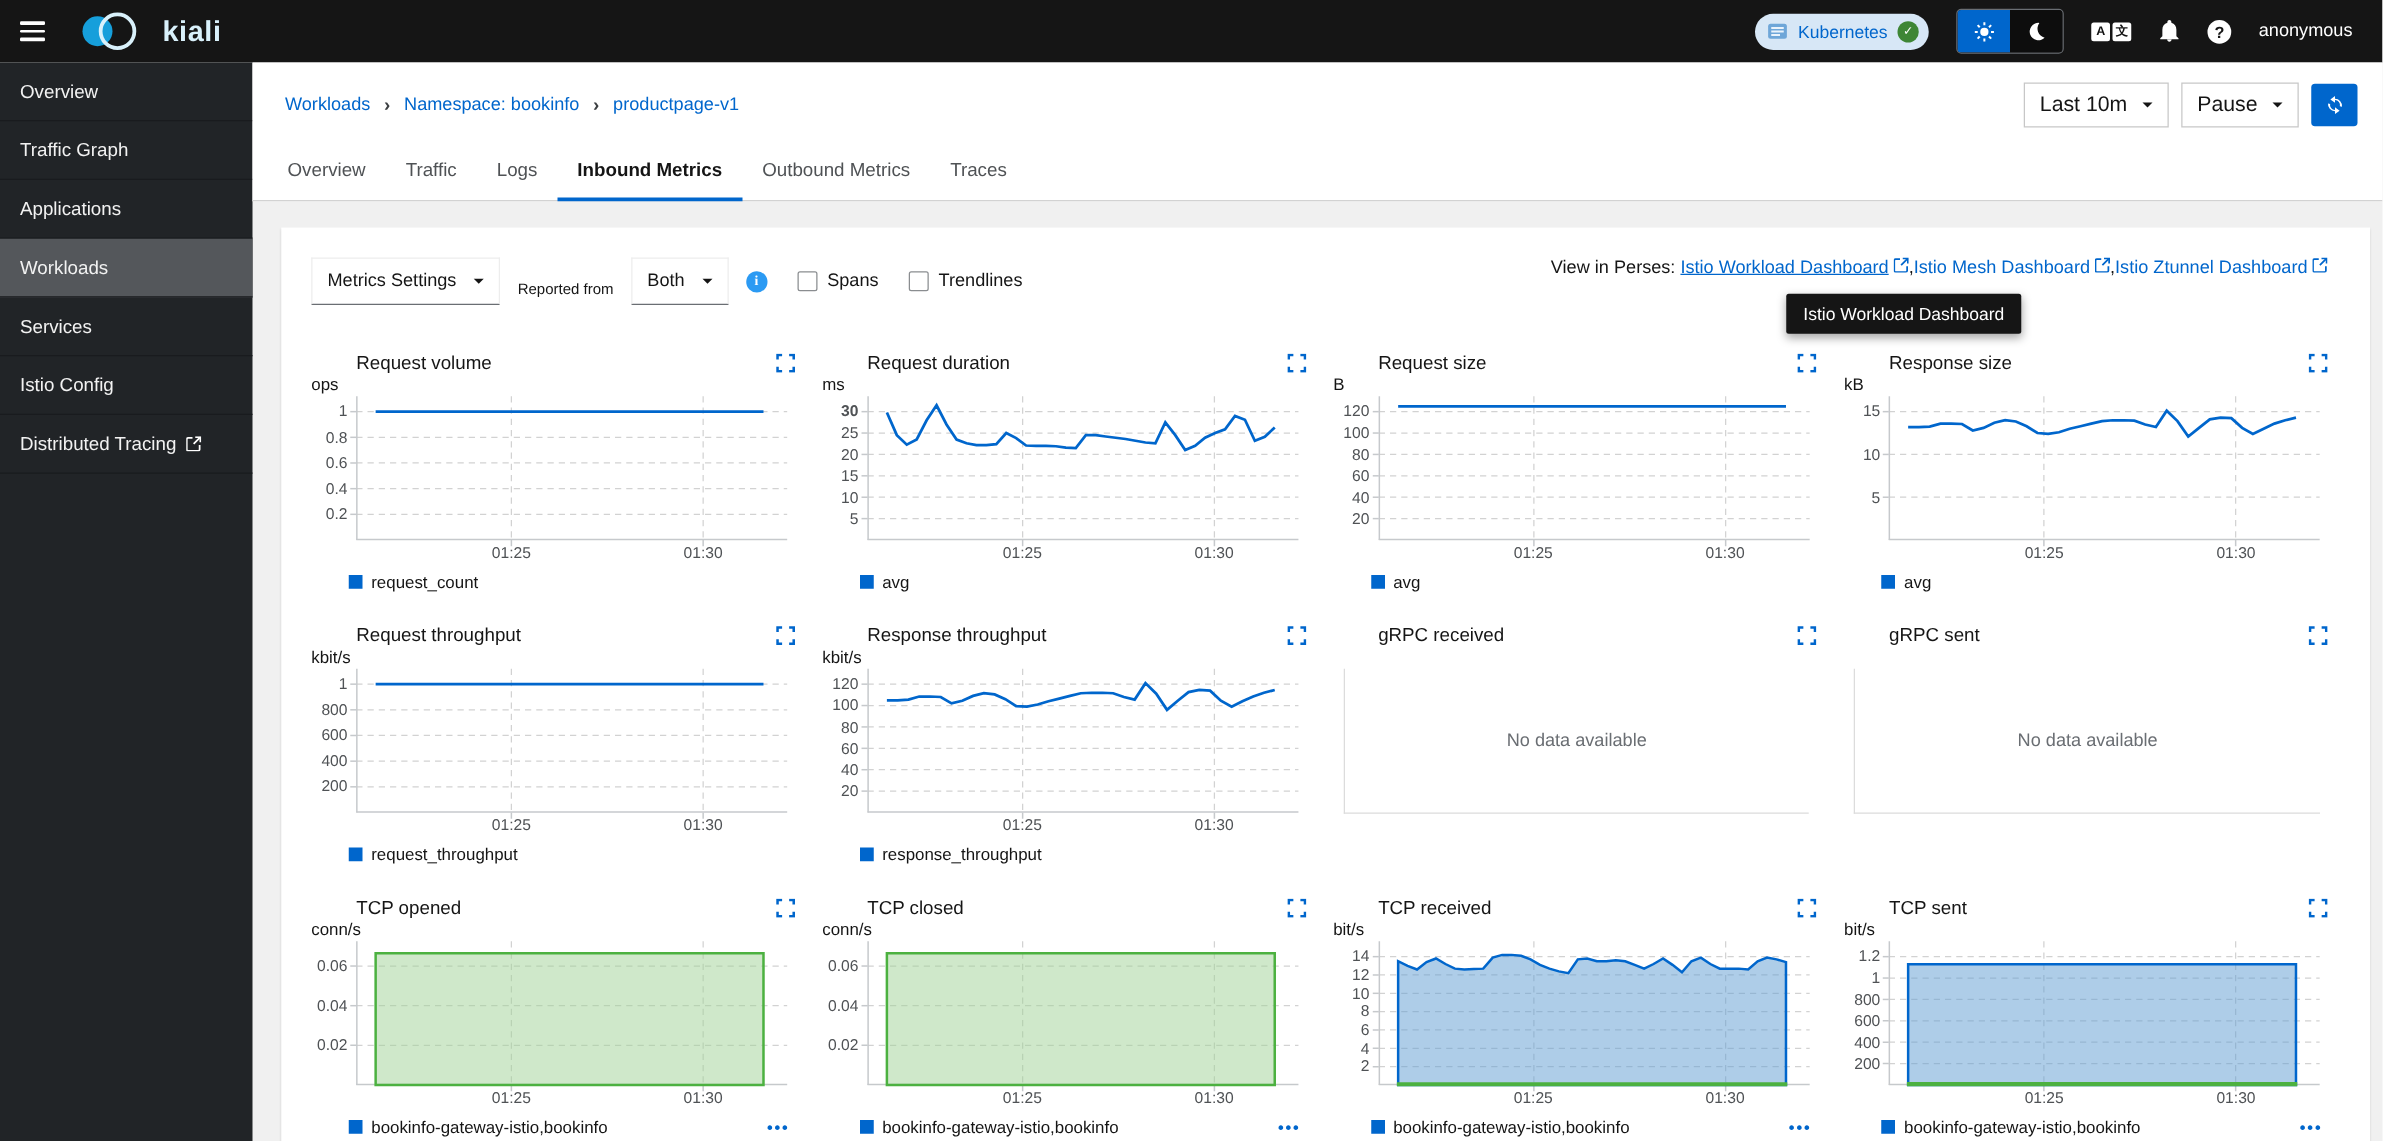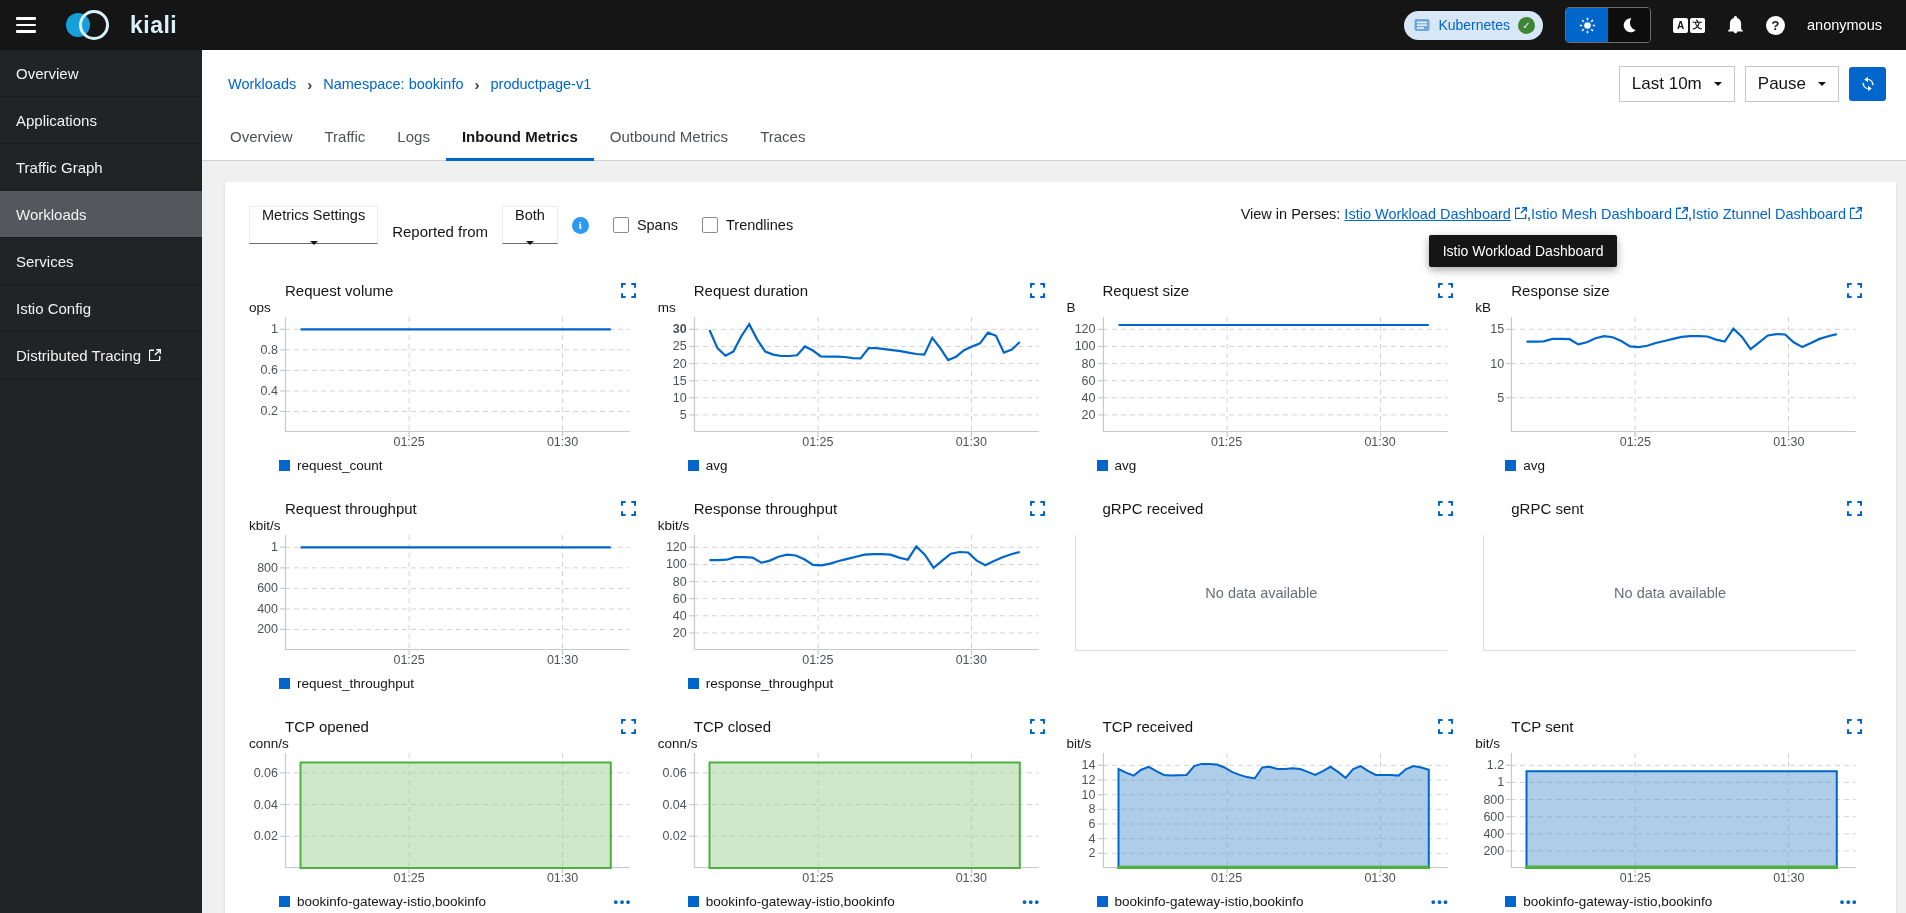--- a/index.html
+++ b/index.html
@@ -51,22 +51,22 @@
   .refresh-btn{width:37px;height:34px;background:#0066cc;border:none;border-radius:3px;display:flex;align-items:center;justify-content:center;cursor:pointer;}
   .tabs{display:flex;padding-left:12px;margin-top:16px;}
   .tab{padding:8px 16px 13px 16px;font-size:15px;color:#4f5255;cursor:pointer;border-bottom:3px solid transparent;margin-bottom:-1px;}
   .tab.active{color:#151515;font-weight:700;border-bottom-color:#0066cc;}
 
   
   .content{flex:1;padding:21px 10px 0 23px;overflow:hidden;}
   .card{background:#fff;height:760px;padding:24px 24px 0 24px;box-shadow:0 1px 2px rgba(3,3,3,.12);}
   .controls-row{display:flex;align-items:flex-start;justify-content:space-between;margin-bottom:36px;}
   .controls-left{display:flex;align-items:center;gap:14px;}
-  .pf-select{display:flex;align-items:center;gap:14px;background:#fff;border:1px solid #ededed;border-bottom:1px solid #6a6e73;height:36px;padding:0 12px;font-size:14.5px;cursor:pointer;flex-direction:column;}
-  .ctrl-label{font-size:15px;margin-top:12px;}
+  .pf-select{display:flex;align-items:center;gap:14px;background:#fff;border:1px solid #ededed;border-bottom:1px solid #6a6e73;height:36px;padding:0 12px;font-size:14.5px;cursor:pointer;}
+  .ctrl-label{font-size:12px;margin-top:12px;}
   .info-icon{width:17px;height:17px;border-radius:50%;background:#2b9af3;color:#fff;font-size:11px;font-weight:700;font-family:"Liberation Serif",serif;display:flex;align-items:center;justify-content:center;cursor:pointer;}
   .cb-group{display:flex;align-items:center;gap:8px;cursor:pointer;margin-left:10px;}
   .cb-box{width:14px;height:14px;border:1px solid #8a8d90;border-radius:2px;background:#fff;}
   .cb-label{font-size:14.5px;}
   .perses{position:relative;font-size:14.5px;white-space:nowrap;padding-right:10px;}
   .perses-link{color:#0066cc;cursor:pointer;}
   .perses-link.hovered{text-decoration:underline;}
   .perses-link .ext{margin-left:4px;}
   .perses-sep{color:#151515;}
   .perses-tooltip{position:absolute;top:29px;left:188px;background:#151515;color:#fff;padding:8px 14px;font-size:14px;border-radius:2px;box-shadow:0 3px 8px rgba(0,0,0,.35);z-index:6;}
@@ -165,24 +165,24 @@
   </div>
 </header>
 
 <div class="layout">
 
   <nav class="sidebar" id="sidebar">
       <div class="side-item">
         <span>Overview</span>
       </div>
       <div class="side-item">
+        <span>Traffic Graph</span>
+      </div>
+      <div class="side-item">
         <span>Applications</span>
-      </div>
-      <div class="side-item">
-        <span>Traffic Graph</span>
       </div>
       <div class="side-item active">
         <span>Workloads</span>
       </div>
       <div class="side-item">
         <span>Services</span>
       </div>
       <div class="side-item">
         <span>Istio Config</span>
       </div>

